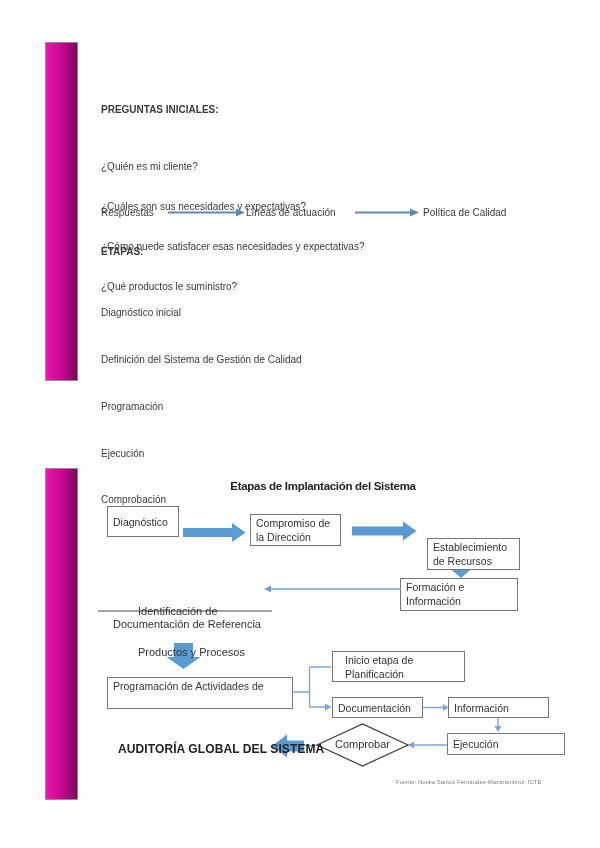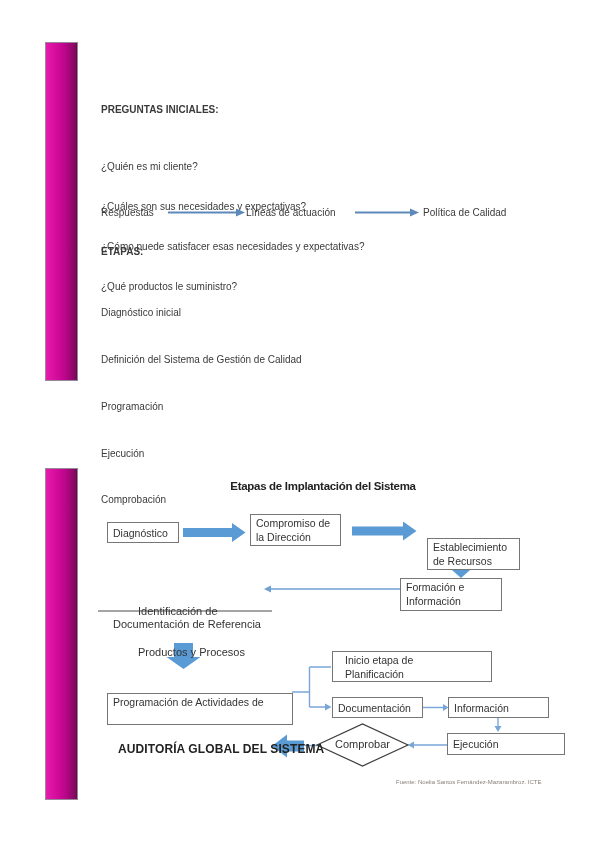--- a/index.html
+++ b/index.html
@@ -121,51 +121,51 @@
       <polygon points="414,741.5 408,745 414,748.5" fill="#79a6d8"></polygon>
     </g>
 
     <line x1="318" y1="745.5" x2="305" y2="745.5" stroke="#79a6d8" stroke-width="1.4"></line>
 
     <polygon points="317,745 362.5,724 408,745 362.5,766" fill="#ffffff" stroke="#3c3c3c" stroke-width="1.2"></polygon>
   </svg>
 
   <div class="diagram-title">Etapas de Implantación del Sistema</div>
 
-  <div class="fbox single" style="left:107px;top:522px;width:72px;height:21px;">
+  <div class="fbox single" style="left:107px;top:506px;width:72px;height:31px;">
     <span>Diagnóstico</span>
   </div>
 
   <div class="fbox" style="left:250px;top:514px;width:91px;height:32px;">
     <span>Compromiso de</span>
     <span>la Dirección</span>
   </div>
 
   <div class="fbox" style="left:427px;top:514px;width:93px;height:32px;margin-top:24px;">
     <span>Establecimiento</span>
     <span>de Recursos</span>
   </div>
 
-  <div class="fbox" style="left:400px;top:578px;width:102px;height:33px;">
+  <div class="fbox" style="left:400px;top:578px;width:118px;height:33px;">
     <span>Formación e</span>
     <span>Información</span>
   </div>
 
   <div class="lab" style="left:138px;top:577px;">
     <span>Identificación de</span>
     <span>Productos y Procesos</span>
   </div>
 
   <div class="lab" style="left:113px;top:618px;">Documentación de Referencia</div>
 
-  <div class="fbox" style="left:107px;top:677px;width:186px;height:32px;margin-top:16px;">
+  <div class="fbox" style="left:107px;top:677px;width:186px;height:32px;">
     <span>Programación de Actividades de</span>
   </div>
 
-  <div class="fbox" style="left:332px;top:651px;width:160px;height:31px;padding-left:12px;">
+  <div class="fbox" style="left:332px;top:651px;width:133px;height:31px;padding-left:12px;">
     <span>Inicio etapa de</span>
     <span>Planificación</span>
   </div>
 
   <div class="fbox single" style="left:332px;top:697px;width:91px;height:21px;">
     <span>Documentación</span>
   </div>
 
   <div class="fbox single" style="left:448px;top:697px;width:101px;height:21px;">
     <span>Información</span>

